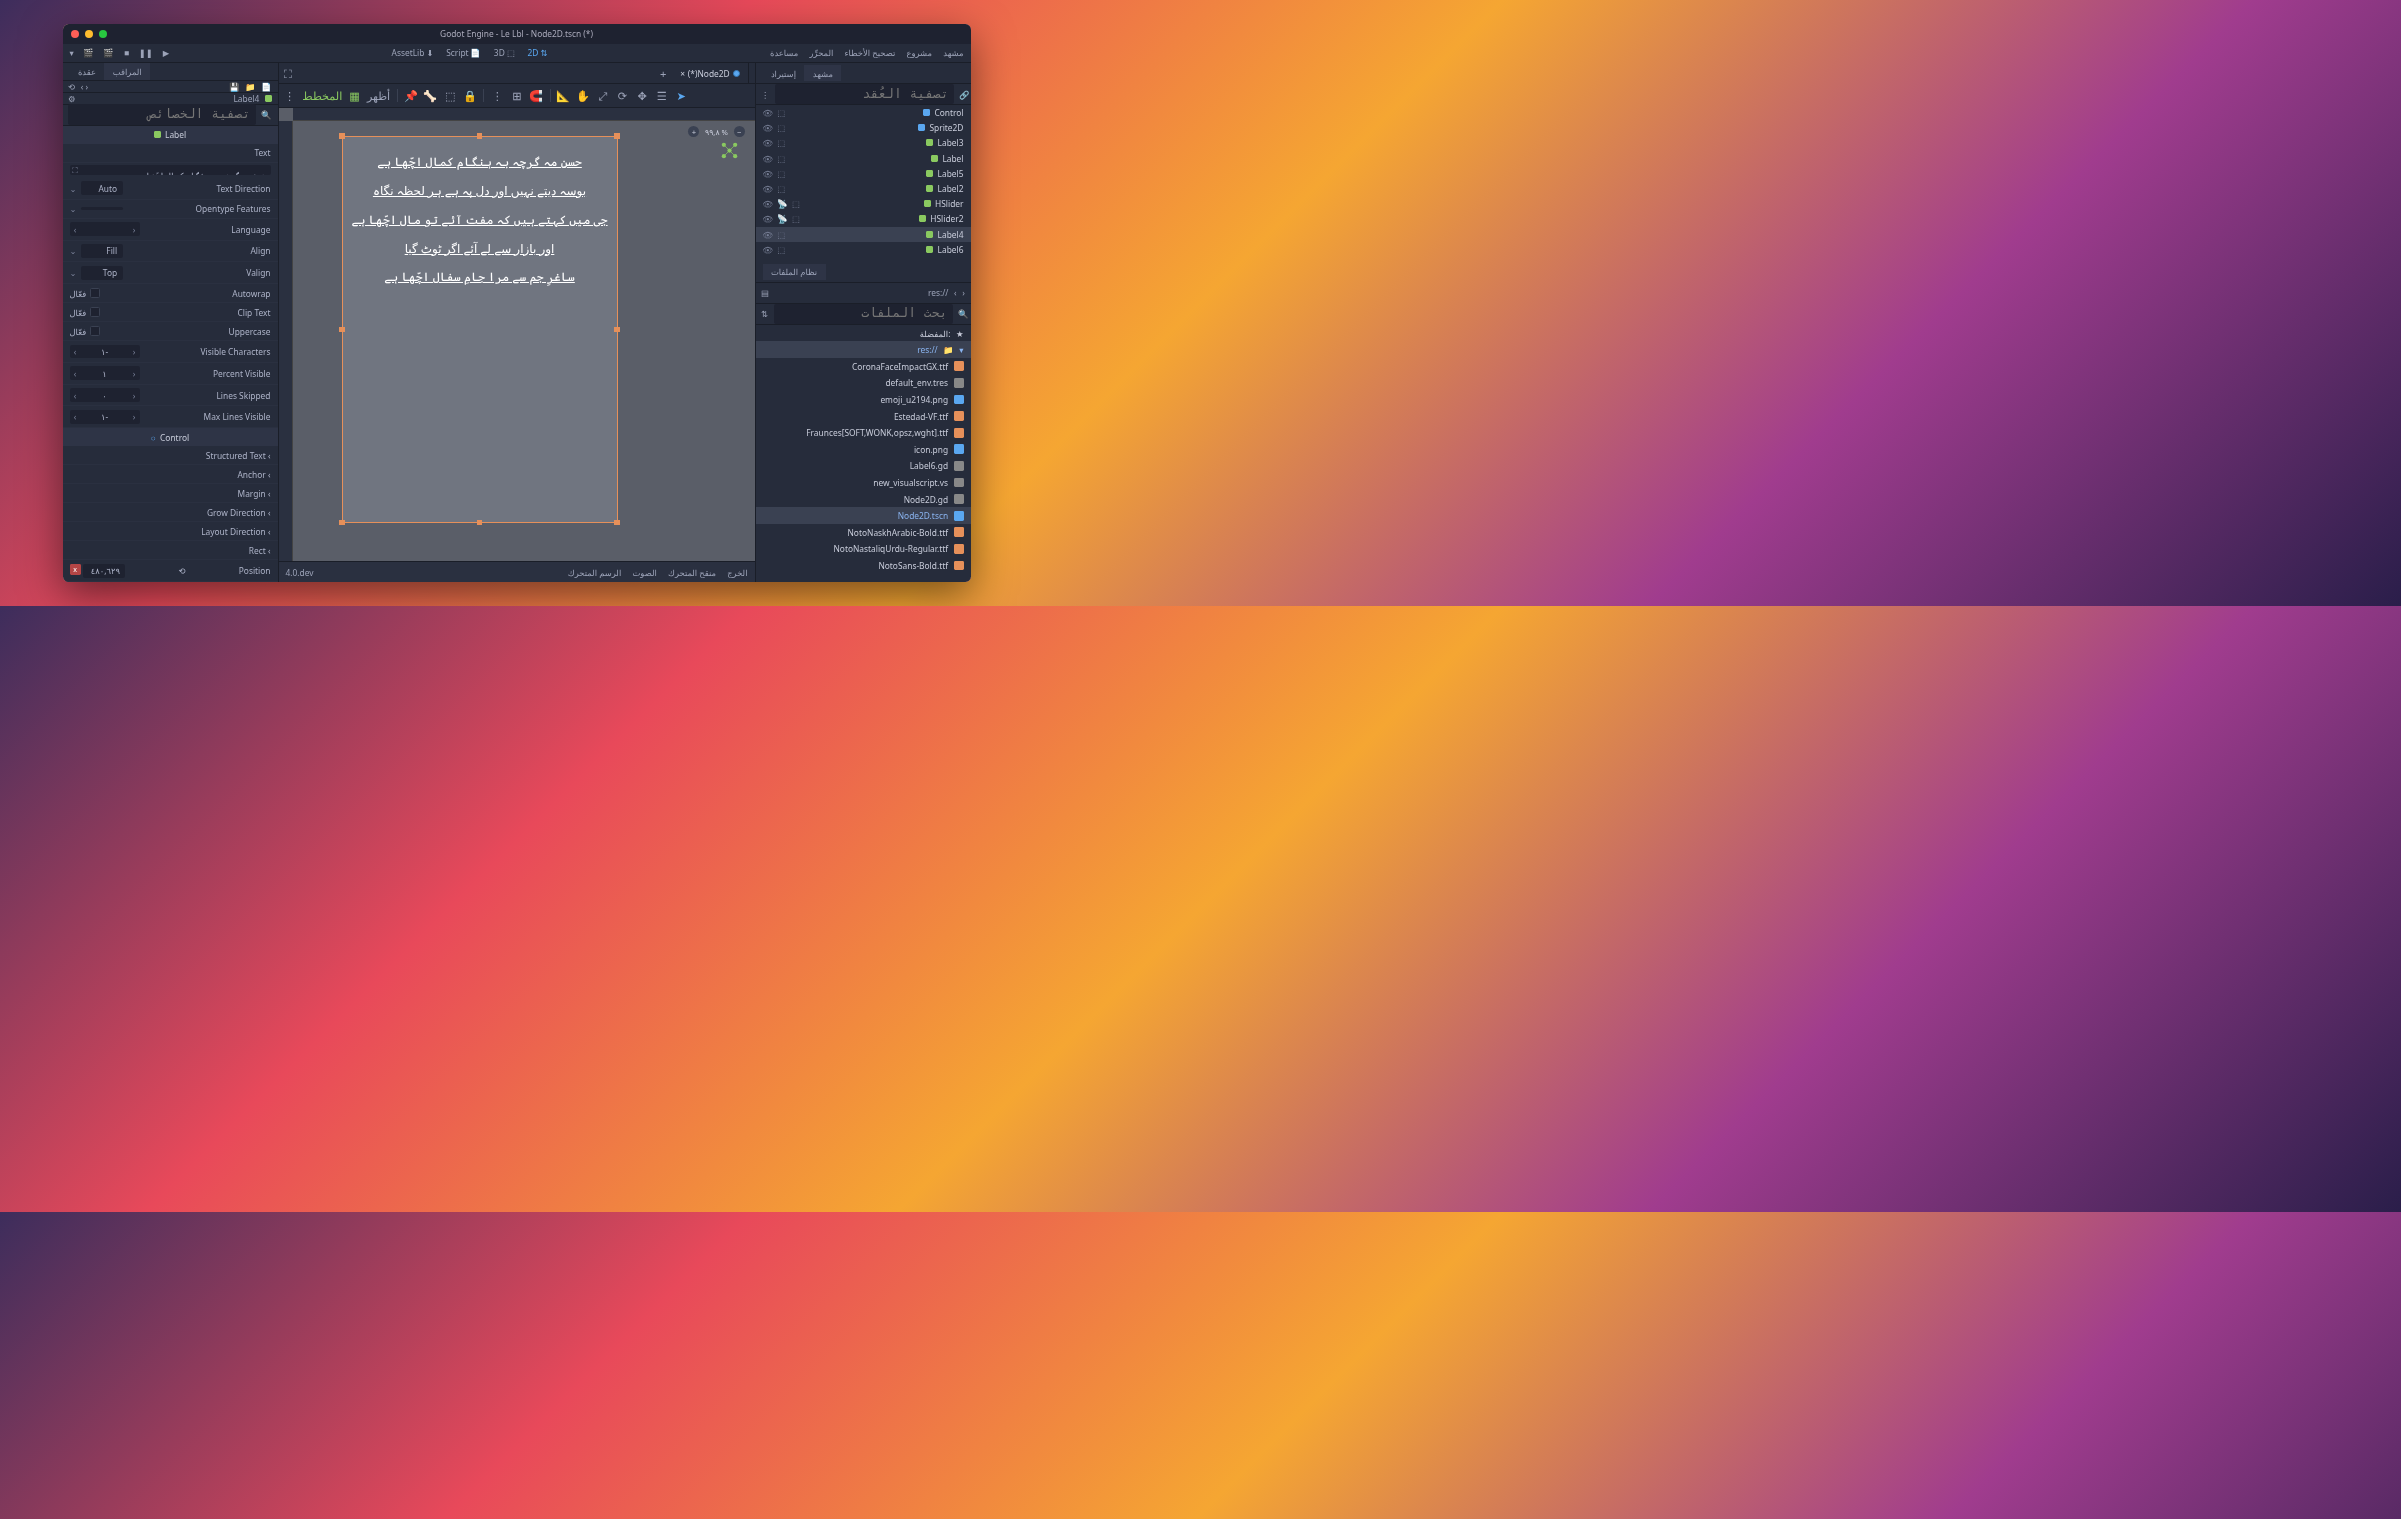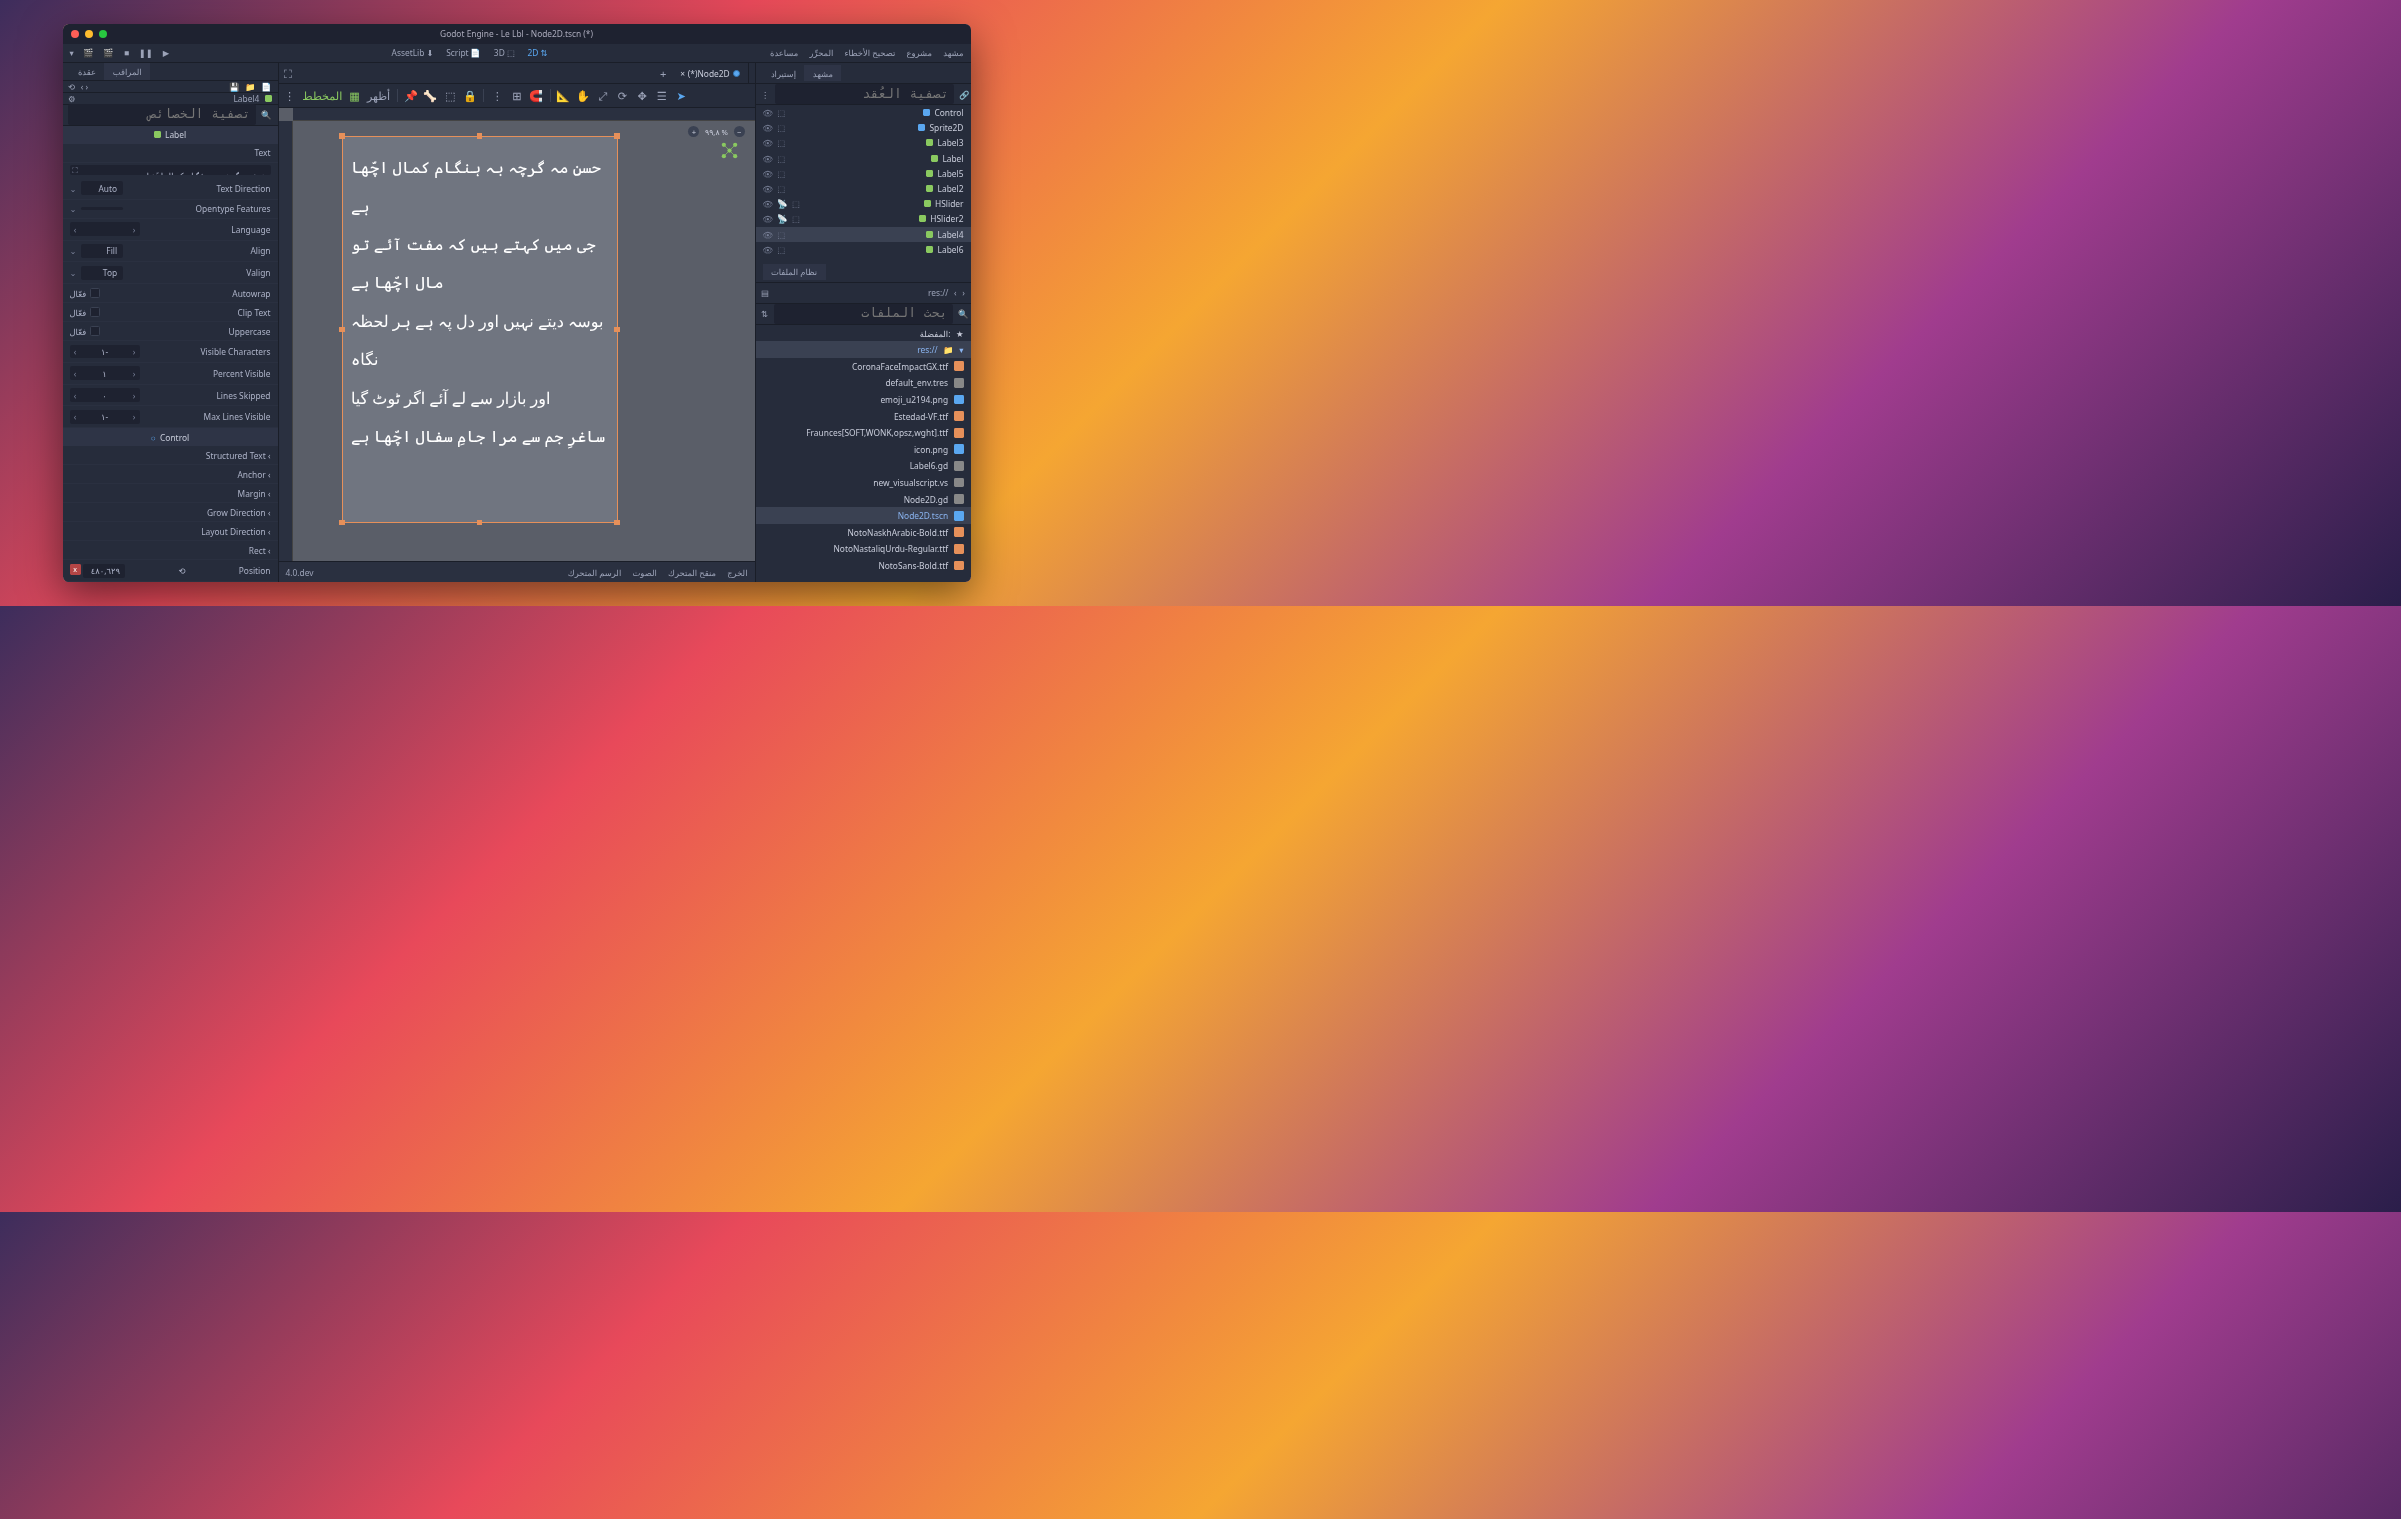--- a/index.html
+++ b/index.html
@@ -31,21 +31,21 @@
 .toolbar .sep { width:0.7px; height:12.6px; background:#3a4152; }
 .viewport { flex:1; background:#5a5e68; position:relative; overflow:hidden; }
 .ruler-h { position:absolute; top:0; left:14px; right:0; height:12.6px; background:#2a3040; border-bottom:0.7px solid #444; }
 .ruler-v { position:absolute; top:12.6px; left:0; width:14px; bottom:0; background:#2a3040; border-right:0.7px solid #444; }
 .canvas-area { position:absolute; top:12.6px; left:14px; right:0; bottom:0; background:#5a5e68; }
 .label-box { position:absolute; top:15.4px; left:49px; width:276px; height:387px; border:1.4px solid #e6905a; background:#707580; padding:11.2px 8.4px; }
 .label-box .handle { position:absolute; width:5.6px; height:5.6px; background:#e6905a; }
 .h-tl{top:-3.5px;left:-3.5px}.h-tr{top:-3.5px;right:-3.5px}.h-bl{bottom:-3.5px;left:-3.5px}.h-br{bottom:-3.5px;right:-3.5px}
 .h-tm{top:-3.5px;left:50%;margin-left:-2.8px}.h-bm{bottom:-3.5px;left:50%;margin-left:-2.8px}
 .h-ml{top:50%;left:-3.5px;margin-top:-2.8px}.h-mr{top:50%;right:-3.5px;margin-top:-2.8px}
-.urdu { color:#fff; font-size:16px; line-height:2.4; direction:rtl; text-align:left; font-family:"Noto Nastaliq Urdu",serif; }
+.urdu { color:#fff; font-size:12px; line-height:2.4; direction:rtl; text-align:center; font-family:"Noto Nastaliq Urdu",serif;text-decoration:underline; }
 .zoom { position:absolute; top:5.6px; right:9.8px; display:flex; gap:5.6px; align-items:center; color:#c8ccda; font-size:7.7px; }
 .zoom .zb{width:11.2px;height:11.2px;background:#3a4152;border-radius:50%;display:flex;align-items:center;justify-content:center;}
 .gizmo { position:absolute; top:21px; right:17px; width:17px; height:17px; }
 .gizmo svg{width:100%;height:100%}
 .bottom-tabs { height:21px; background:#2a3040; display:flex; justify-content:space-between; align-items:center; padding:0 7px; color:#9ca3b8; font-size:8.4px; border-top:0.7px solid #1a1e28; }
 .bottom-tabs .bt-r { display:flex; gap:11.2px; direction:rtl; }
 .phead { height:21px; display:flex; justify-content:flex-start; align-items:center; padding:0 7px; border-bottom:0.7px solid #1a1e28; }
 .ptab { padding:2.8px 8.4px; color:#9ca3b8; font-size:8.4px; }
 .ptab.active { background:#2e3446; }
 .prow { height:21px; display:flex; align-items:center; padding:0 5.6px; gap:5.6px; color:#9ca3b8; font-size:8.4px; border-bottom:0.7px solid #1a1e28; justify-content:space-between; }
@@ -356,22 +356,22 @@
             <div class="handle h-tl"></div>
             <div class="handle h-tr"></div>
             <div class="handle h-bl"></div>
             <div class="handle h-br"></div>
             <div class="handle h-tm"></div>
             <div class="handle h-bm"></div>
             <div class="handle h-ml"></div>
             <div class="handle h-mr"></div>
             <div class="urdu" id="urdu-text">
                 <div>حسنِ مہ گرچہ بہ ہنگام کمال اچّھا ہے</div>
+                <div>بوسہ دیتے نہیں اور دل پہ ہے ہر لحظہ نگاہ</div>
                 <div>جی میں کہتے ہیں کہ مفت آئے تو مال اچّھا ہے</div>
-                <div>بوسہ دیتے نہیں اور دل پہ ہے ہر لحظہ نگاہ</div>
                 <div>اور بازار سے لے آئے اگر ٹوٹ گیا</div>
                 <div>ساغرِ جم سے مرا جامِ سفال اچّھا ہے</div>
               </div>
           </div>
         </div>
       </div>
       <div class="bottom-tabs">
         <span>4.0.dev</span>
         <div class="bt-r">
           <span>الخرج</span>

